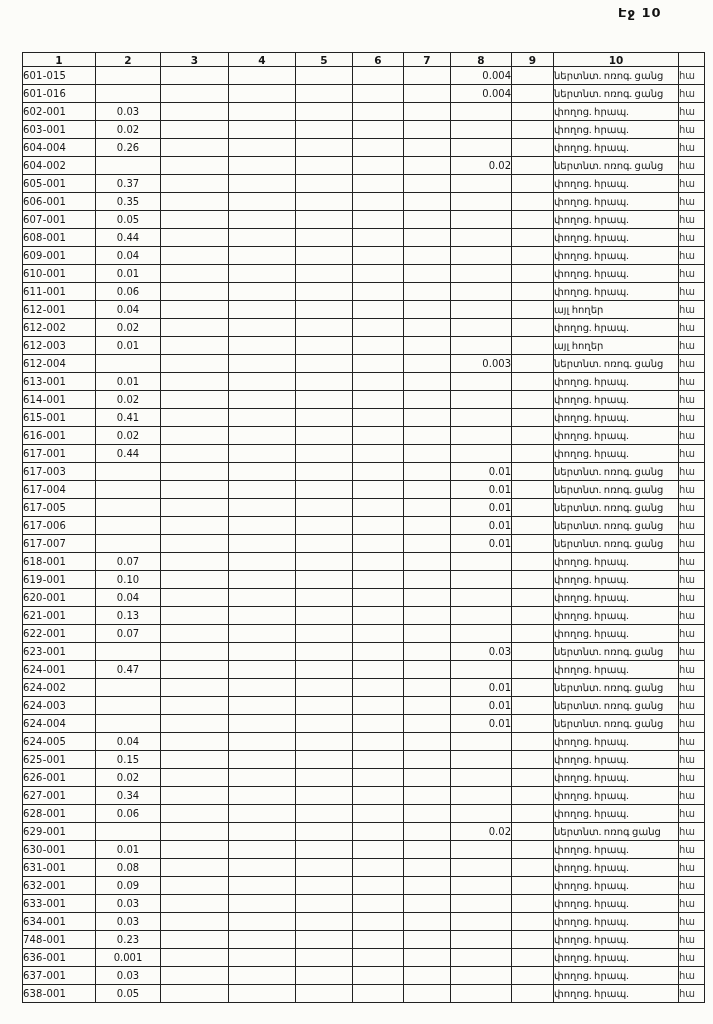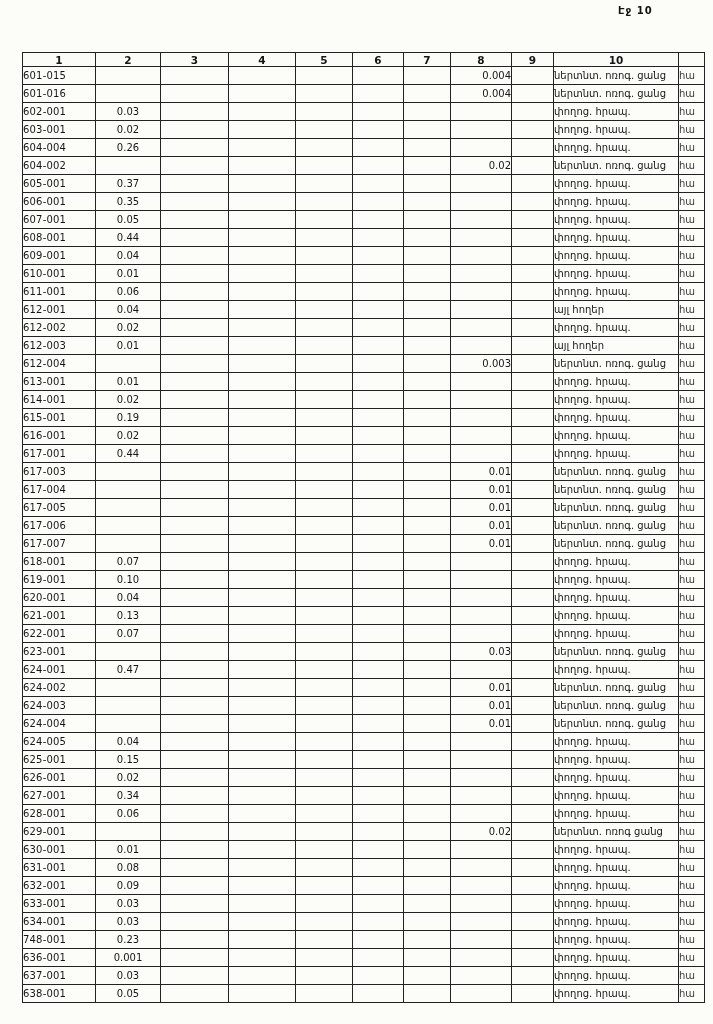--- a/index.html
+++ b/index.html
@@ -12,21 +12,21 @@
     background: #fcfcf9;
     font-family: "DejaVu Sans", sans-serif;
     color: #161616;
     overflow: hidden;
     position: relative;
   }
   .page-header {
     position: absolute;
     top: 5px;
     left: 618px;
-    font-size: 10px;
+    font-size: 13px;
     font-weight: bold;
     letter-spacing: 1px;
     color: #111;
   }
   table.main {
     position: absolute;
     left: 22px;
     top: 52px;
     border-collapse: collapse;
     table-layout: fixed;
@@ -45,21 +45,21 @@
     font-weight: bold;
     text-align: center;
     background: #fbfbf7;
   }
   table.main tr.data td {
     height: 17px;
   }
   td.c1 { text-align: left; padding-left: 3px; font-size: 10.5px; letter-spacing: 0.2px; margin-top: 15px; }
   td.c2 { text-align: center; }
   td.c8 { text-align: right; }
-  td.c10 { text-align: left; padding-left: 3px; font-size: 9.5px; }
+  td.c10 { text-align: left; padding-left: 3px; font-size: 9.5px; font-family: Liberation Serif, serif; }
   td.mark, th.mark {
     border: none;
     font-size: 8px;
     color: #3d3d3d;
     text-align: left;
     padding-left: 4px;
     background: transparent;
   }
 </style>
 </head>
@@ -358,21 +358,21 @@
     <td class="c6"></td>
     <td class="c7"></td>
     <td class="c8"></td>
     <td class="c9"></td>
     <td class="c10">փողոց. հրապ.</td>
     <td class="mark">հա</td>
   </tr>
 
   <tr class="data">
     <td class="c1">615-001</td>
-    <td class="c2">0.19</td>
+    <td class="c2">0.41</td>
     <td class="c3"></td>
     <td class="c4"></td>
     <td class="c5"></td>
     <td class="c6"></td>
     <td class="c7"></td>
     <td class="c8"></td>
     <td class="c9"></td>
     <td class="c10">փողոց. հրապ.</td>
     <td class="mark">հա</td>
   </tr>

